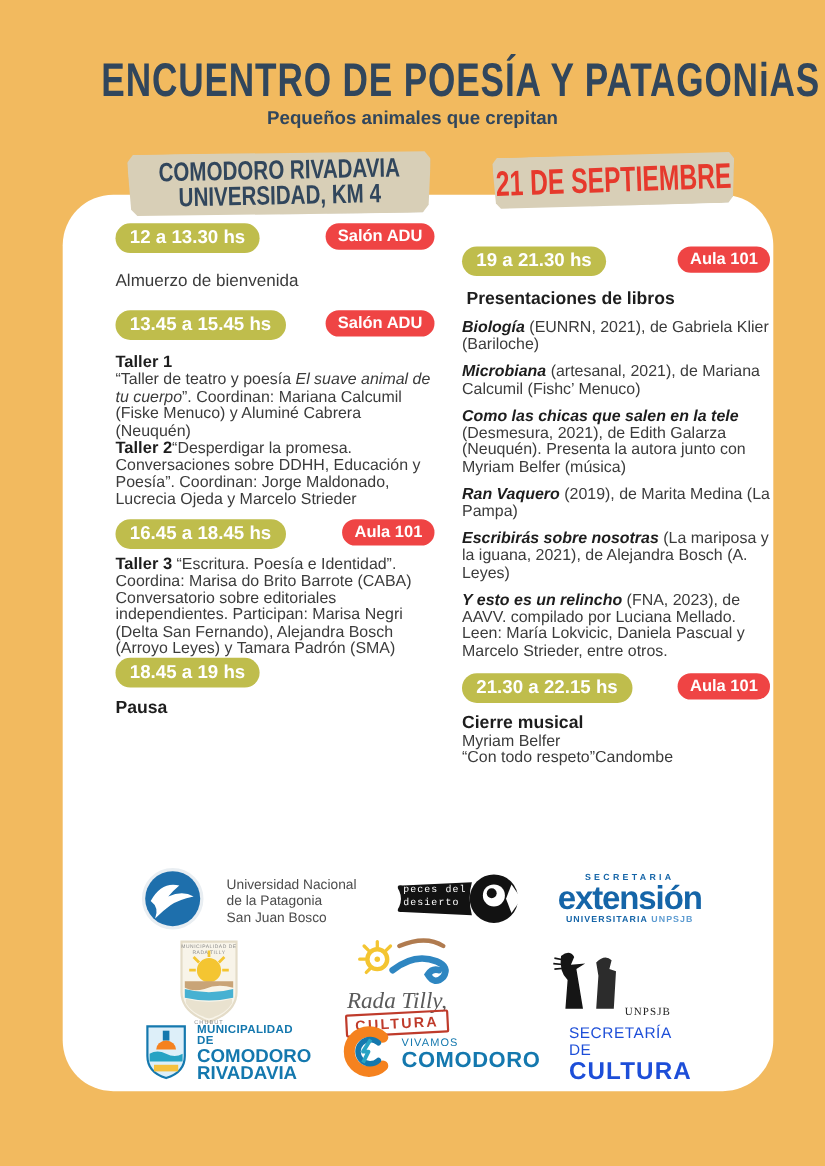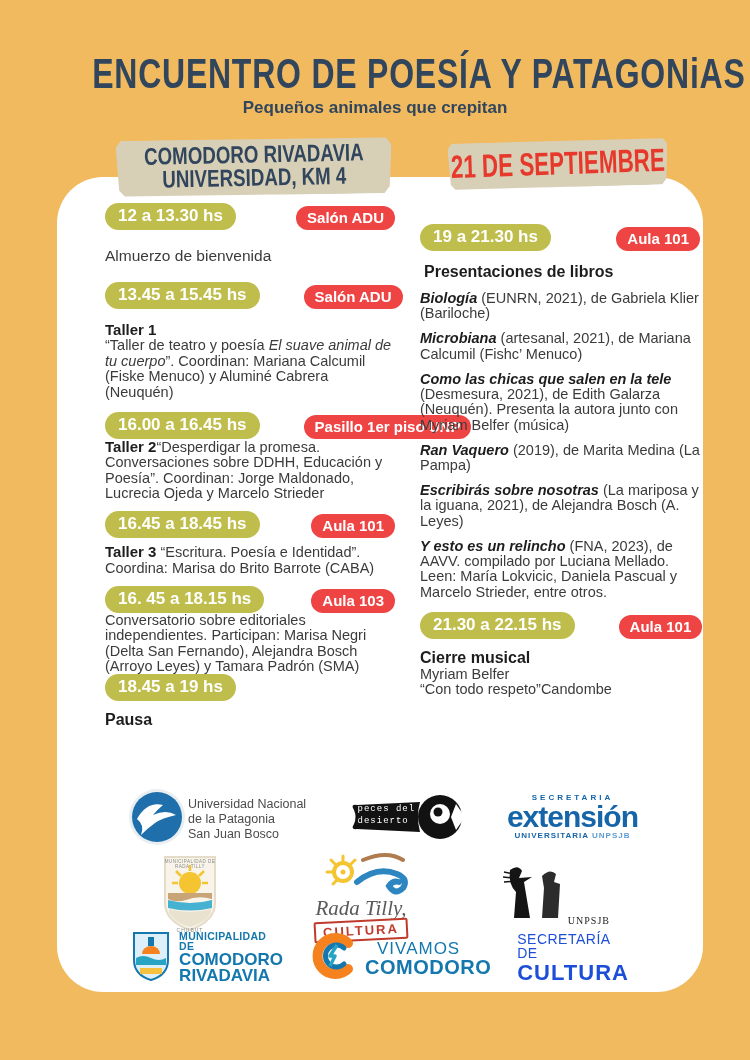--- a/index.html
+++ b/index.html
@@ -34,41 +34,41 @@
     transform:scale(0.85,1.1); white-space:nowrap;
   }
   .tape-right .tape-text {
     font-weight:bold; font-size:28px; color:#E6392C; line-height:1; text-align:center;
     transform:scale(0.8,1.15); white-space:nowrap;
   }
   
   .col { position:absolute; display:flex; flex-direction:column; }
   .col-left  { left:105px; top:203px; width:290px; }
   .col-right { left:420px; top:224px; width:280px; }
-  .badge-row { display:flex; justify-content:space-between; align-items:flex-end;gap:44px; }
+  .badge-row { display:flex; justify-content:space-between; align-items:flex-start; }
   .time-badge {
     background:#BFBD4C; color:#fff; font-weight:bold; font-size:17px;
     padding:3px 13px 4px; border-radius:14px; white-space:nowrap;
   }
   .room-badge {
     background:#ef4444; color:#fff; font-weight:bold; font-size:15px;
     padding:3px 11px 4px; border-radius:12px; white-space:nowrap;
   }
   .body-text { font-size:14.5px; line-height:1.06; color:#3B3B3B; }
   .block-label { font-weight:bold; font-size:15px; color:#1d1d1d; }
   .it { font-style:italic; } .mt6{margin-top:6px;} .mt8{margin-top:0;} .mt10{margin-top:10px;}
   .mt12{margin-top:12px;} .mt18{margin-top:18px;}
   .books-heading { font-weight:bold; font-size:16px; color:#1d1d1d; margin:12px 0 0 4px; }
   .book { margin-top:10px; font-size:14.5px; line-height:1.05; }
   .book-title { font-weight:bold; font-style:italic; color:#1d1d1d; }
   
   .logo-row1 { position:absolute; left:128px; top:788px; width:510px; display:flex; align-items:flex-start; justify-content:space-between; }
   .logo-row2 { position:absolute; left:160px; top:848px; width:450px; display:flex; align-items:center; justify-content:space-between; }
   .logo-row3 { position:absolute; left:135px; top:930px; width:490px; display:flex; align-items:center; justify-content:center; gap:13px; }
-  .unpsjb { display:flex; align-items:center; gap:2px; }
+  .unpsjb { display:flex; align-items:center; gap:20px; }
   .unpsjb-text { font-size:12.5px; color:#4c4c4c; line-height:1.2; }
   .peces { position:relative; width:118px; height:50px; margin-top:4px; }
   .peces-text { position:absolute; left:10px; top:12px; color:#fff; font-family:"Liberation Mono",monospace; font-size:9px; line-height:1.3; letter-spacing:1px; }
   .extension { text-align:center; line-height:1; margin-top:6px; }
   .ext-top { font-size:8px; font-weight:bold; letter-spacing:3px; color:#1565A8; }
   .ext-main { font-size:30px; font-weight:bold; color:#1565A8; letter-spacing:-1px; }
   .ext-bottom { font-size:8px; font-weight:bold; color:#1565A8; letter-spacing:1px; }
   .ext-bottom .sjb { color:#5C9BD1; }
   .rt-shield { position:relative; text-align:center; }
   .rt-arc { font-size:4.5px; color:#8a8a8a; letter-spacing:.5px; position:absolute; top:6px; left:0; width:100%; }
@@ -80,21 +80,21 @@
     letter-spacing:2px; padding:1px 7px; transform:rotate(-3deg); margin-top:-2px; border-radius:2px;
   }
   .gicsur { display:flex; align-items:flex-end; gap:4px; }
   .gicsur-label { font-family:"Liberation Serif", serif; font-size:10px; color:#222; letter-spacing:1px; }
   .muni-group { display:flex; align-items:center; gap:8px; }
   .muni-text { line-height:.95; color:#1478AE; }
   .muni-l1 { font-size:10.5px; font-weight:bold; letter-spacing:.3px; }
   .muni-l2 { font-size:17px; font-weight:bold; }
   .muni-l3 { font-size:17px; font-weight:bold; }
   .viv-text { line-height:1; color:#1478AE; }
-  .viv-l1 { font-size:17px; letter-spacing:1px;margin-left:12px; }
+  .viv-l1 { font-size:10px; letter-spacing:1px; }
   .viv-l2 { font-size:20px; font-weight:bold; letter-spacing:.5px; }
   .cult-text { line-height:1.05; color:#1d4ed8; }
   .cult-l1 { font-size:14px; letter-spacing:.5px; }
   .cult-l2 { font-size:22px; font-weight:bold; letter-spacing:1px; }
   .v-divider { width:2px; height:42px; background:#BFD3E0; }
 </style>
 </head>
 <body>
 
 <div class="panel"></div>
@@ -121,36 +121,28 @@
   </div>
   <div class="body-text mt18" style="font-size:15.5px;">Almuerzo de bienvenida</div>
 
   <div class="badge-row mt18">
     <span class="time-badge">13.45 a 15.45 hs</span>
     <span class="room-badge">Salón ADU</span>
   </div>
   <div class="block-label mt12">Taller 1</div>
   <div class="body-text"><span>“Taller de teatro y poesía </span><span class="it">El suave animal de tu cuerpo</span><span>”. Coordinan: Mariana Calcumil (Fiske Menuco) y Aluminé Cabrera (Neuquén)</span></div>
 
-  <div class="badge-row mt12">
-    <span class="time-badge">16.00 a 16.45 hs</span>
-    <span class="room-badge">Pasillo 1er piso UNP</span>
-  </div>
   <div class="body-text mt8"><span class="block-label">Taller 2</span><span>“Desperdigar la promesa. Conversaciones sobre DDHH, Educación y Poesía”. Coordinan: Jorge Maldonado, Lucrecia Ojeda y Marcelo Strieder</span></div>
 
   <div class="badge-row mt10">
     <span class="time-badge">16.45 a 18.45 hs</span>
     <span class="room-badge">Aula 101</span>
   </div>
   <div class="body-text mt6"><span class="block-label">Taller 3</span><span> “Escritura. Poesía e Identidad”. Coordina: Marisa do Brito Barrote (CABA)</span></div>
 
-  <div class="badge-row mt10">
-    <span class="time-badge">16. 45 a 18.15 hs</span>
-    <span class="room-badge">Aula 103</span>
-  </div>
   <div class="body-text mt8">Conversatorio sobre editoriales independientes. Participan: Marisa Negri (Delta San Fernando), Alejandra Bosch (Arroyo Leyes) y Tamara Padrón (SMA)</div>
 
   <div class="badge-row mt8" style="justify-content:flex-start;">
     <span class="time-badge">18.45 a 19 hs</span>
   </div>
   <div class="block-label mt10" style="font-size:16px;">Pausa</div>
 </div>
 
 <div class="col col-right">
   <div class="badge-row">

